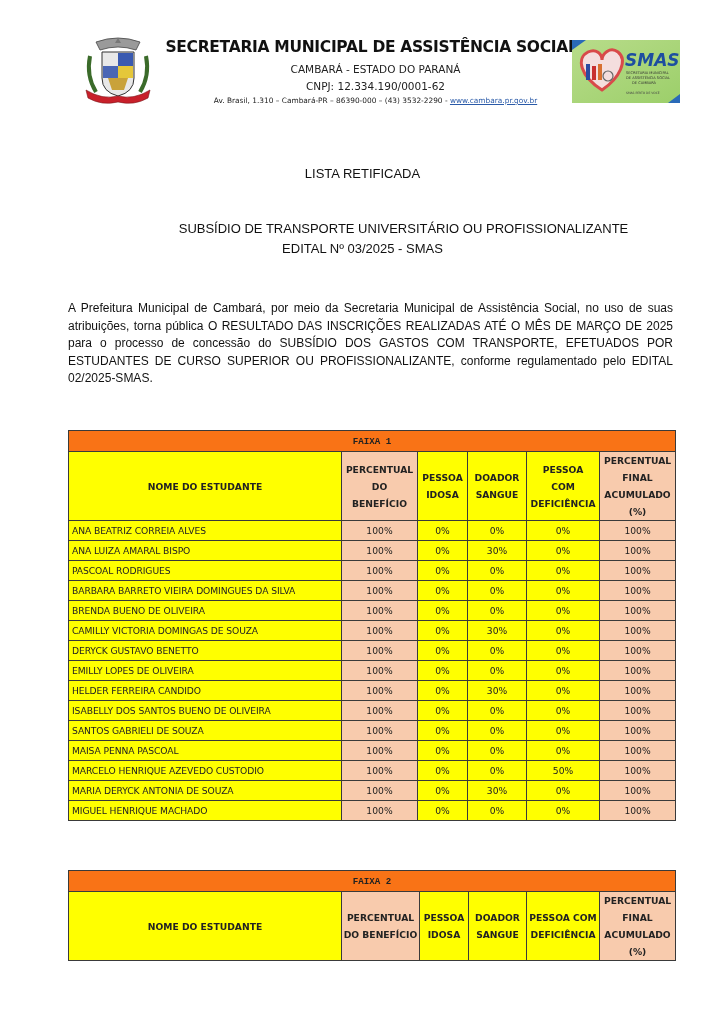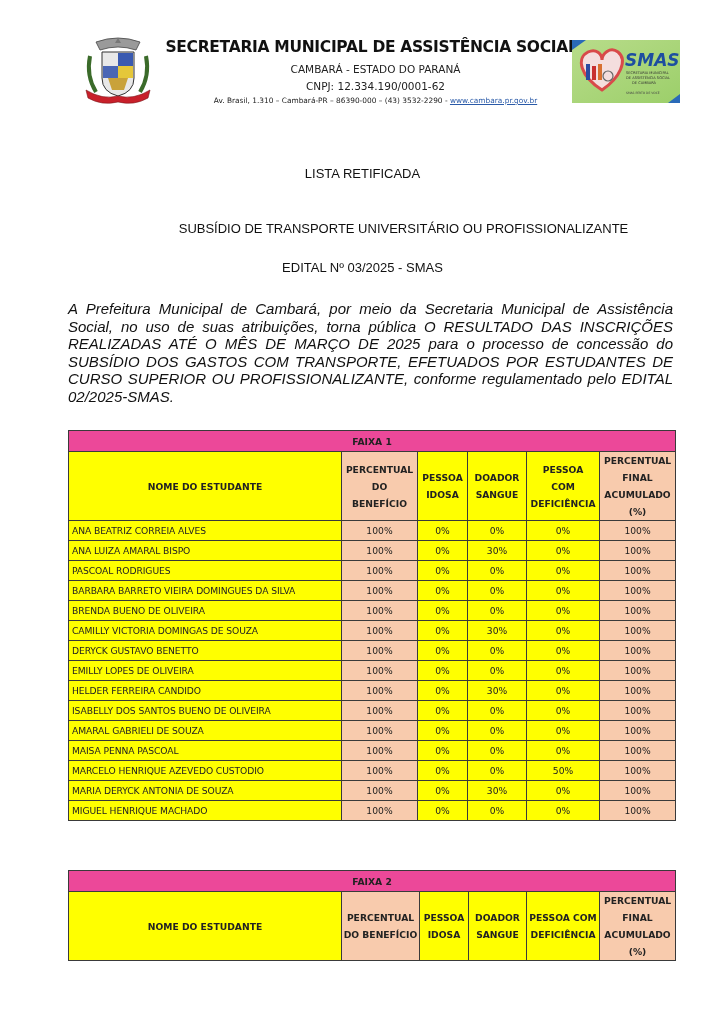--- a/index.html
+++ b/index.html
@@ -9,26 +9,26 @@
   .smas-logo { position:absolute; left:572px; top:40px; width:108px; height:63px; }
   .lh-title { position:absolute; left:0; width:725px; top:38px; text-align:center; font-family:"DejaVu Sans", sans-serif; font-weight:bold; font-size:15.5px; letter-spacing:-0.3px; color:#111; padding-left:18px; box-sizing:border-box; }
   .lh-sub { position:absolute; left:4px; width:725px; text-align:center; font-family:"DejaVu Sans", sans-serif; font-size:10.5px; color:#222; padding-left:18px; box-sizing:border-box; }
   .lh-city { top:63px; }
   .lh-cnpj { top:80px; }
   .lh-addr { top:96px; font-size:7.4px; }
   .lh-addr a { color:#2a5aa8; text-decoration:underline; }
   .doc-heading { position:absolute; left:0; width:725px; text-align:center; font-weight:normal; font-size:13px; color:#111; }
   .h-lista { top:166px; }
   .h-subsidio { top:221px;padding-left:41px; }
-  .h-edital { top:260px; }
-  .intro { position:absolute; left:68px; top:300px; width:605px; font-size:15px; line-height:17.6px; text-align:justify; color:#111;font-style:italic; }
+  .h-edital { top:241px; }
+  .intro { position:absolute; left:68px; top:300px; width:605px; font-size:12px; line-height:17.6px; text-align:justify; color:#111; }
   table.faixa { position:absolute; left:68px; border-collapse:collapse; font-family:"DejaVu Sans", sans-serif; table-layout:fixed; }
   table.faixa td, table.faixa th { border:1px solid #3a3a3a; padding:0; font-size:9.2px; color:#222; }
   table.faixa th { font-weight:bold; text-align:center; line-height:17px; }
-  .faixa-row th { background:#ec4899; height:20px; line-height:20px; }
+  .faixa-row th { background:#f97316; height:20px; line-height:20px;font-family:Liberation Mono, monospace; }
   .y { background:#ffff00; }
   .p { background:#f8cbad; }
   td.name { text-align:left; padding-left:3px !important; white-space:nowrap; overflow:hidden; font-size:9.3px; letter-spacing:-0.1px;margin-top:10px; }
   td.val { text-align:center; }
   tr.data-row td { height:19px; }
   #tbl1 { top:430px; width:607px; }
   #tbl2 { top:870px; width:607px; }
   .hdr-row th { height:68px; }
 </style>
 </head>
@@ -179,21 +179,21 @@
       </tr>
       <tr class="data-row">
         <td class="y name">ISABELLY DOS SANTOS BUENO DE OLIVEIRA</td>
         <td class="p val">100%</td>
         <td class="y val">0%</td>
         <td class="y val">0%</td>
         <td class="y val">0%</td>
         <td class="p val">100%</td>
       </tr>
       <tr class="data-row">
-        <td class="y name">AMARAL GABRIELI DE SOUZA</td>
+        <td class="y name">SANTOS GABRIELI DE SOUZA</td>
         <td class="p val">100%</td>
         <td class="y val">0%</td>
         <td class="y val">0%</td>
         <td class="y val">0%</td>
         <td class="p val">100%</td>
       </tr>
       <tr class="data-row">
         <td class="y name">MAISA PENNA PASCOAL</td>
         <td class="p val">100%</td>
         <td class="y val">0%</td>

